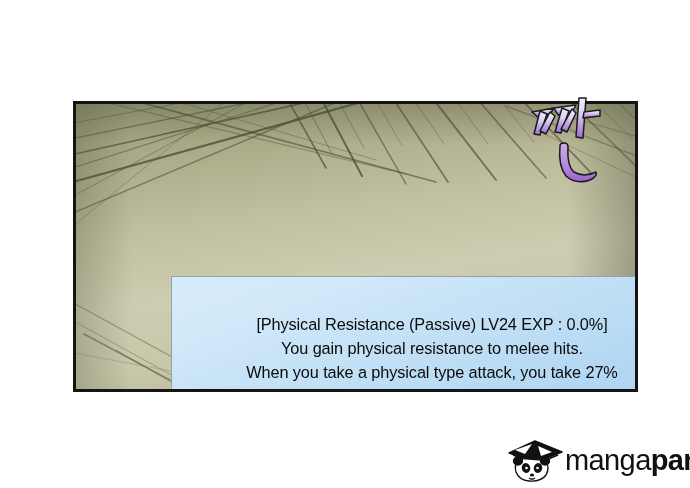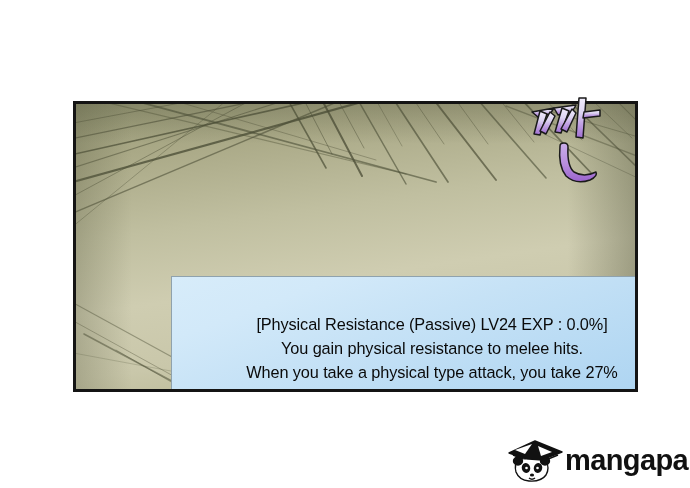--- a/index.html
+++ b/index.html
@@ -122,21 +122,21 @@
     align-items: center;
   }
   #logo-mark { width: 62px; height: 46px; flex: 0 0 auto; margin-right: -2px; }
   #logo-wordmark {
     font-size: 29px;
     line-height: 1;
     color: #111111;
     letter-spacing: -0.6px;
     white-space: nowrap;
   }
-  #logo-wordmark .w-manga { font-weight: 700; }
+  #logo-wordmark .w-manga { font-weight: 400; }
   #logo-wordmark .w-panda { font-weight: 700; }
 </style>
 </head>
 <body>
 
 <div id="page">
 
   <div id="panel">
 
     <div id="panel-bg"></div>

